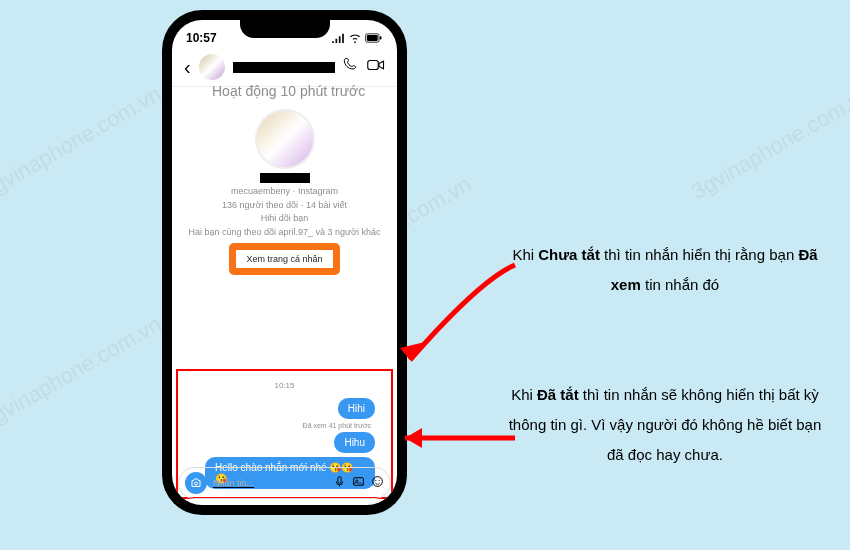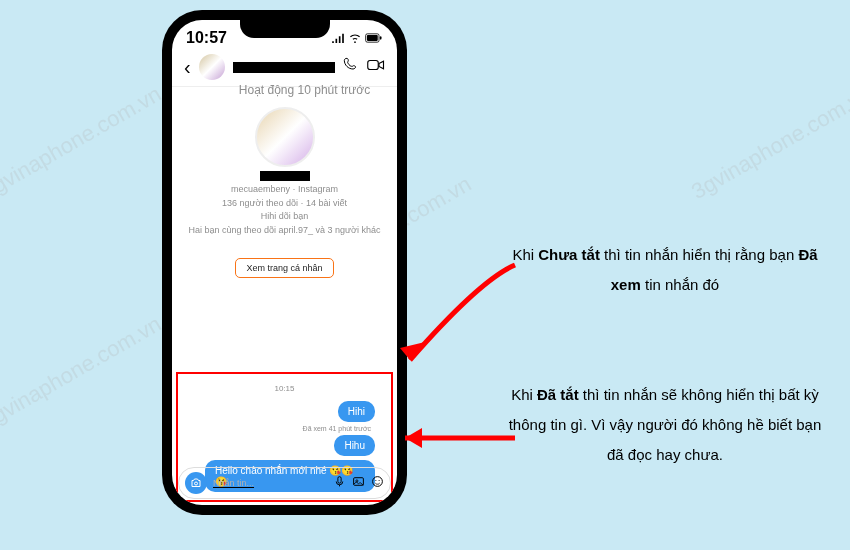--- a/index.html
+++ b/index.html
@@ -42,21 +42,21 @@
     background: #000;
     border-radius: 0 0 14px 14px;
     z-index: 10;
   }
   .statusbar {
     height: 30px;
     display: flex;
     justify-content: space-between;
     align-items: center;
     padding: 6px 14px 0;
-    font-size: 16px;
+    font-size: 12px;
     font-weight: 600;
   }
   .sb-right { display: flex; gap: 3px; align-items: center; }
   .sb-icon { width: 14px; height: 10px; }
   .chat-header {
     display: flex;
     align-items: center;
     gap: 8px;
     padding: 4px 12px 6px;
     border-bottom: 1px solid #eee;
@@ -67,22 +67,22 @@
     border-radius: 50%;
     background: linear-gradient(135deg,#d4c5a0,#fff,#c5a0d4);
   }
   .hdr-name {
     flex: 1;
     width: 60px; height: 11px;
     background: #000;
   }
   .hdr-act { font-size: 16px; color: #000; }
   .hdr-sub {
-    text-align: center;
-    font-size: 12px;
+    text-align: left;
+    font-size: 14px;
     color: #8e8e8e;
     margin-top: -4px;
     padding-bottom: 4px;
     margin-left: 40px;
   }
   .profile {
     text-align: center;
     padding: 6px 12px 4px;
   }
   .big-avatar {
@@ -97,23 +97,23 @@
     background: #000;
     margin: 2px auto;
   }
   .prof-line {
     font-size: 9px;
     color: #8e8e8e;
     line-height: 1.5;
   }
   .prof-btn {
     display: inline-block;
-    margin-top: 21px;
+    margin-top: 4px;
     padding: 4px 10px;
-    border: 1px solid #f97316;
+    border: 7px solid #f97316;
     border-radius: 5px;
     font-size: 9px;
     color: #262626;
   }
   .chat-area {
     padding: 6px 22px;
     position: relative;
   }
   .highlight-box {
     position: absolute;

